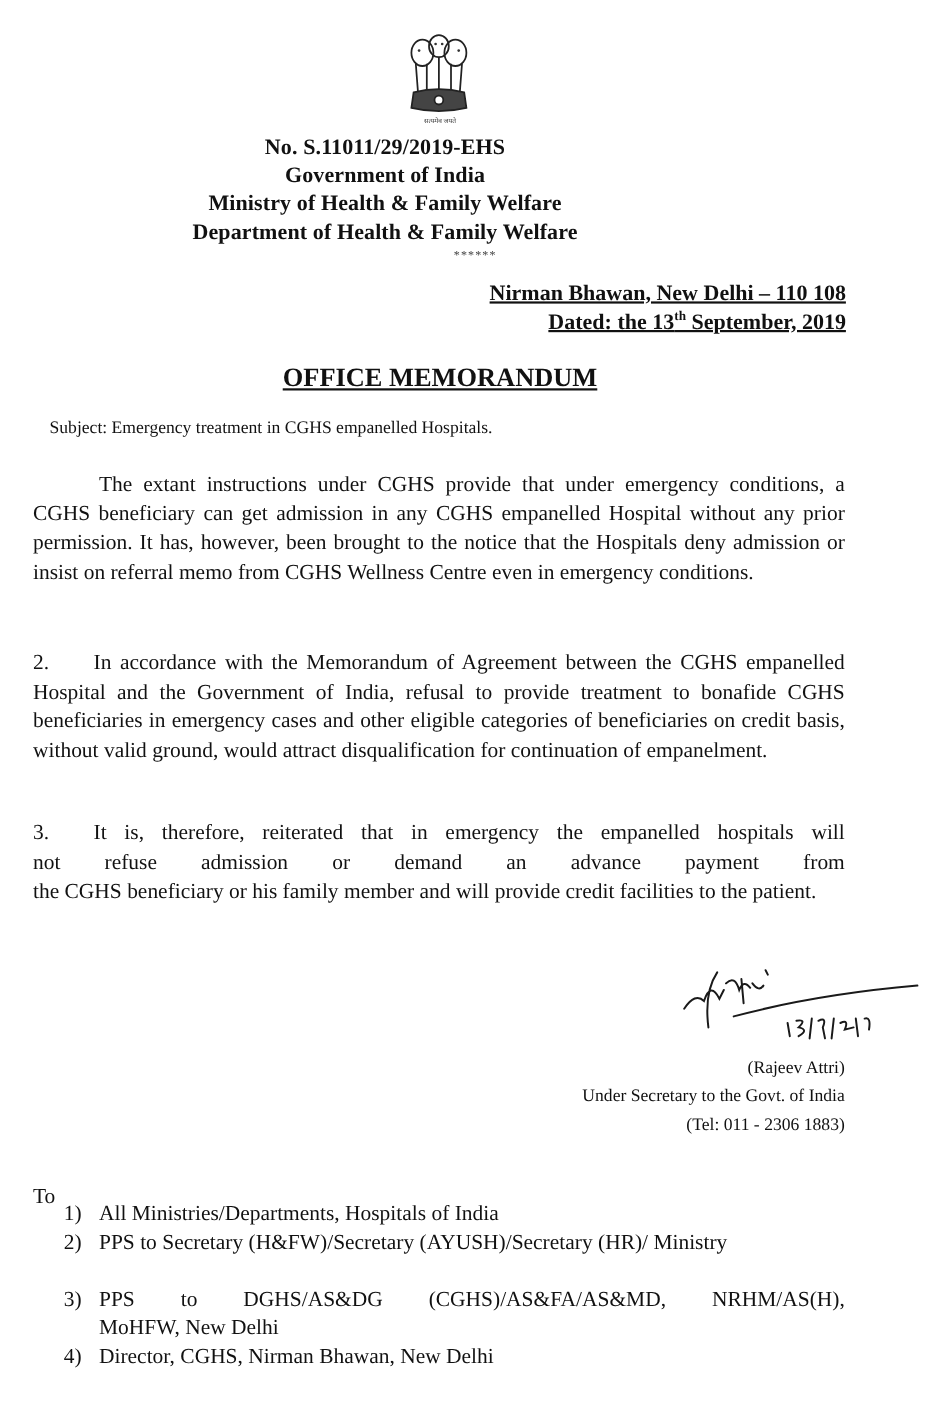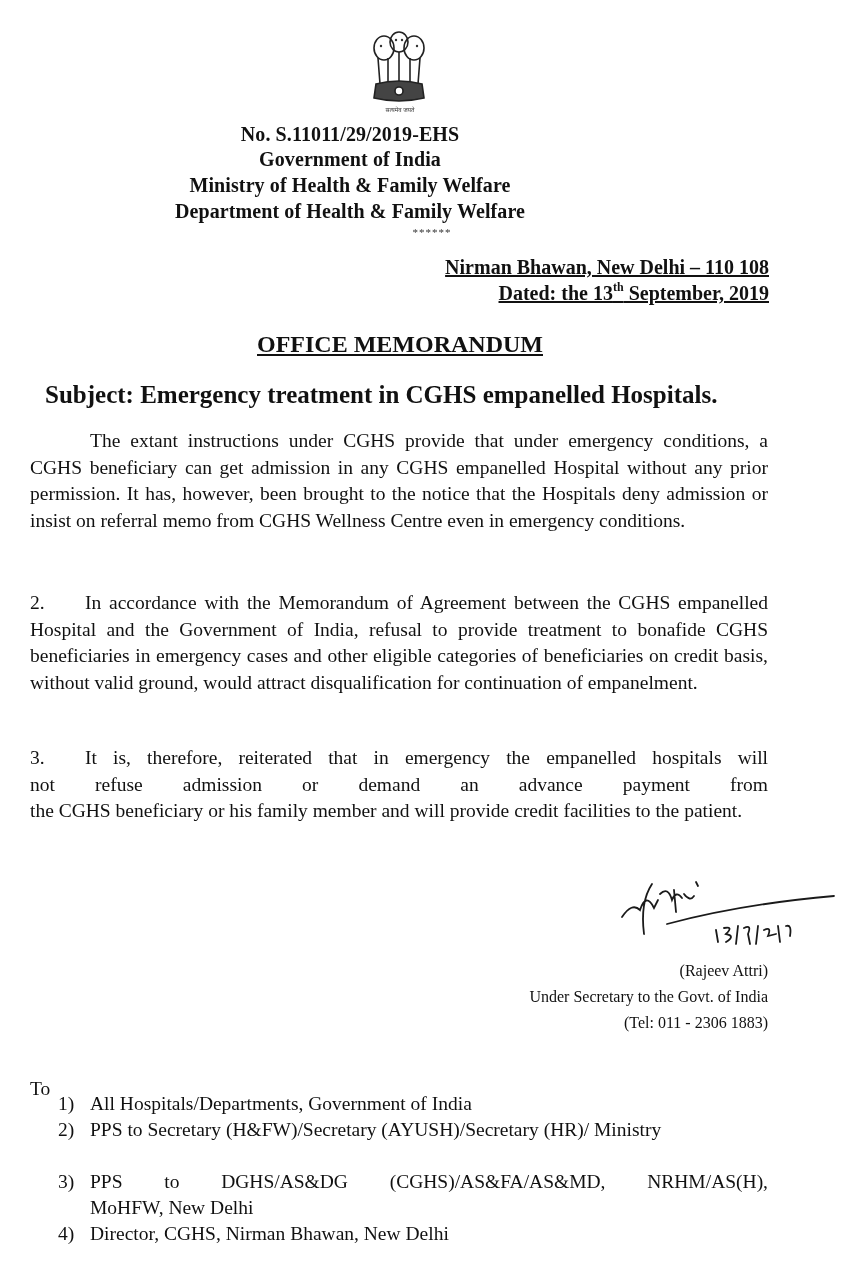--- a/index.html
+++ b/index.html
@@ -10,21 +10,21 @@
     position: relative;
   }
   .page { position: absolute; left: 0; top: 0; width: 864px; height: 1280px; }
   .emblem { position: absolute; left: 368px; top: 22px; width: 62px; height: 92px; }
   .motto { position: absolute; left: 378px; top: 106px; width: 44px; text-align: center; font-size: 6px; color: #333; }
   .head-line { position: absolute; left: 0; width: 700px; text-align: center; font-weight: bold; font-size: 20px; line-height: 24px; letter-spacing: 0.1px; }
   .stars { position: absolute; left: 0; width: 864px; text-align: center; font-size: 11px; top: 226px; letter-spacing: 1px; color: #333; }
   .right-line { position: absolute; right: 95px; text-align: right; font-weight: bold; font-size: 20px; line-height: 24px; text-decoration: underline; }
   .right-line sup { font-size: 12px; vertical-align: top; line-height: 12px; }
   .om-title { position: absolute; left: 0; width: 800px; text-align: center; top: 331px; font-weight: bold; font-size: 24px; text-decoration: underline; }
-  .subject { position: absolute; left: 45px; top: 381px; font-weight: bold; font-size: 25px; }
+  .subject { position: absolute; left: 45px; top: 381px; font-weight: normal; font-size: 16px; }
   .para { position: absolute; left: 30px; width: 738px; font-size: 19.5px; line-height: 26.5px; text-align: justify; }
   .para .num { display: inline-block; width: 55px; }
   .indent { display: inline-block; width: 60px; }
   .signature { position: absolute; left: 612px; top: 872px; width: 230px; height: 80px; }
   .sig-block { position: absolute; right: 96px; text-align: right; font-size: 16px; line-height: 26px; }
   .to { position: absolute; left: 30px; top: 1037px; font-size: 19.5px; margin-top: 41px; }
   .dist { position: absolute; left: 58px; width: 710px; font-size: 19.5px; line-height: 26px; }
   .dist .n { display: inline-block; width: 32px; }
   .dist .cont { padding-left: 32px; }
   .jline { text-align: justify; text-align-last: justify; }
@@ -87,21 +87,21 @@
     </g>
   </svg>
 
   <div class="sig-block" style="top:958px">(Rajeev Attri)</div>
   <div class="sig-block" style="top:984px">Under Secretary to the Govt. of India</div>
   <div class="sig-block" style="top:1010px">(Tel: 011 - 2306 1883)</div>
 
   <div class="to">To</div>
 
   <div class="dist" style="top:1091px">
-    <div><span class="n">1)</span><span>All Hospitals/Departments, Government of India</span></div>
+    <div><span class="n">1)</span><span>All Ministries/Departments, Hospitals of India</span></div>
   </div>
   <div class="dist" style="top:1117px">
     <div><span class="n">2)</span><span>PPS to Secretary (H&amp;FW)/Secretary (AYUSH)/Secretary (HR)/ Ministry</span></div>
   </div>
   <div class="dist" style="top:1169px">
     <div class="jline" style="display:flex">
         <span class="n">3)</span>
         <span class="jline" style="flex:1">PPS to DGHS/AS&amp;DG (CGHS)/AS&amp;FA/AS&amp;MD, NRHM/AS(H),</span>
       </div>
     <div class="cont">MoHFW, New Delhi</div>

